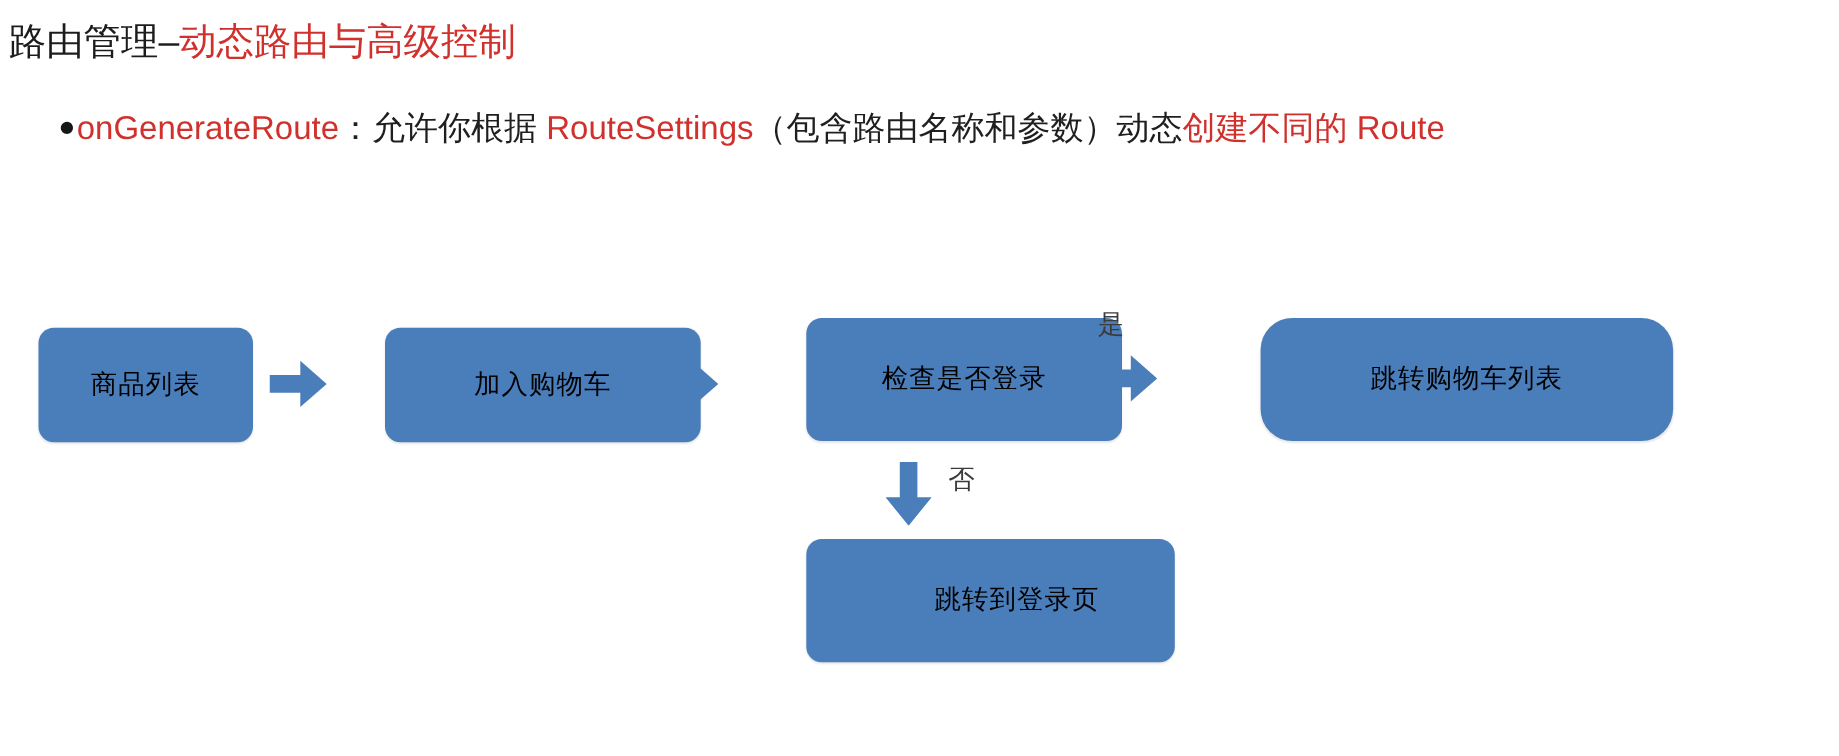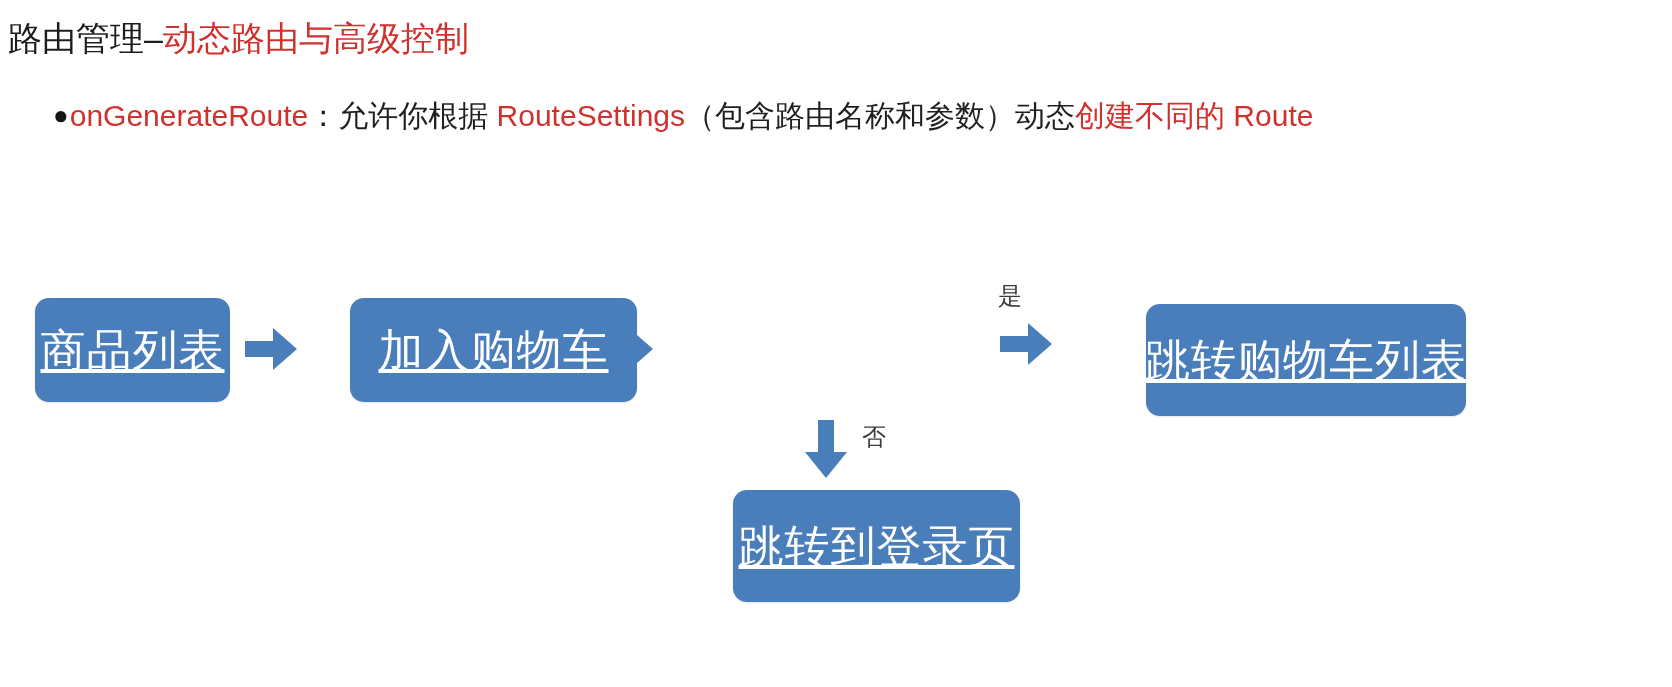--- a/index.html
+++ b/index.html
@@ -54,38 +54,37 @@
     left: 0;
     top: 0;
     width: 1672px;
     height: 687px;
   }
 
   .flow-box {
     position: absolute;
     background: #4a7ebb;
     border-radius: 14px;
-    color: #ffffff;
-    font-size: 45px;
+    color: #000000;
+    font-size: 24px;
     line-height: 1;
     display: flex;
     align-items: center;
     justify-content: center;
     white-space: nowrap;
     letter-spacing: 1px;
     box-shadow: 0 1px 2px rgba(0,0,0,0.10);
-    text-decoration: underline;
   }
 
   
   #box-product   { left: 35px;   top: 298px; width: 195px; height: 104px; }
   #box-addcart   { left: 350px;  top: 298px; width: 287px; height: 104px; }
   #box-checklogin{ left: 733px;  top: 289px; width: 287px; height: 112px; }
-  #box-gotocart  { left: 1146px; top: 304px; width: 320px; height: 112px; }
-  #box-gotologin { left: 733px;  top: 490px; width: 287px; height: 112px; }
+  #box-gotocart  { left: 1146px; top: 289px; width: 375px; height: 112px; border-radius: 29px; }
+  #box-gotologin { left: 733px;  top: 490px; width: 287px; height: 112px; padding-left: 48px; }
 
   
   .arrow-right {
     position: absolute;
     width: 52px;
     height: 48px;
     color: #4a7ebb;
   }
   #arrow-1 { left: 245px; top: 325px; }
   #arrow-2 { left: 601px; top: 325px; }
@@ -134,20 +133,21 @@
   </div>
 
   <div class="flow-box" id="box-addcart">加入购物车</div>
 
   <div class="arrow-right" id="arrow-2">
     <svg viewBox="0 0 52 48" aria-hidden="true">
       <path d="M0 16 L28 16 L28 3 L52 24 L28 45 L28 32 L0 32 Z" fill="currentColor"></path>
     </svg>
   </div>
 
+  <div class="flow-box" id="box-checklogin">检查是否登录</div>
 
   <div class="edge-label" id="label-yes">是</div>
 
   <div class="arrow-right" id="arrow-3">
     <svg viewBox="0 0 52 48" aria-hidden="true">
       <path d="M0 16 L28 16 L28 3 L52 24 L28 45 L28 32 L0 32 Z" fill="currentColor"></path>
     </svg>
   </div>
 
   <div class="flow-box" id="box-gotocart">跳转购物车列表</div>

